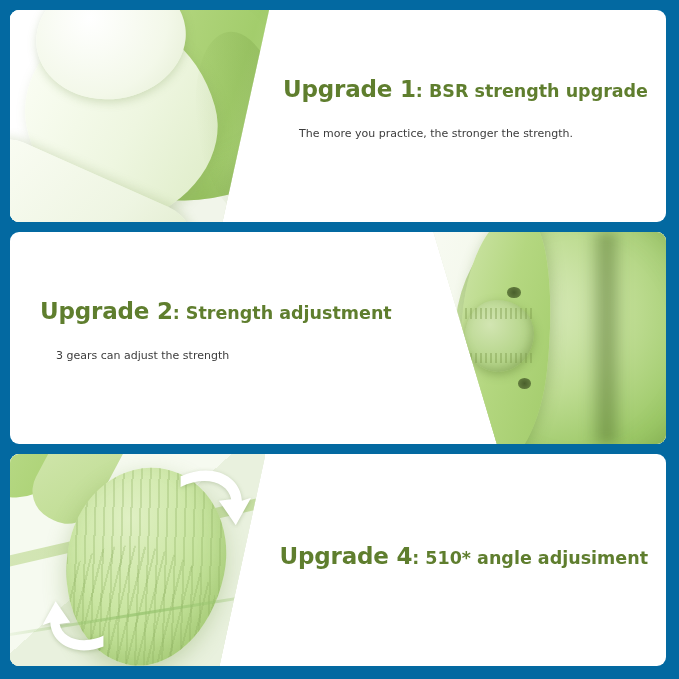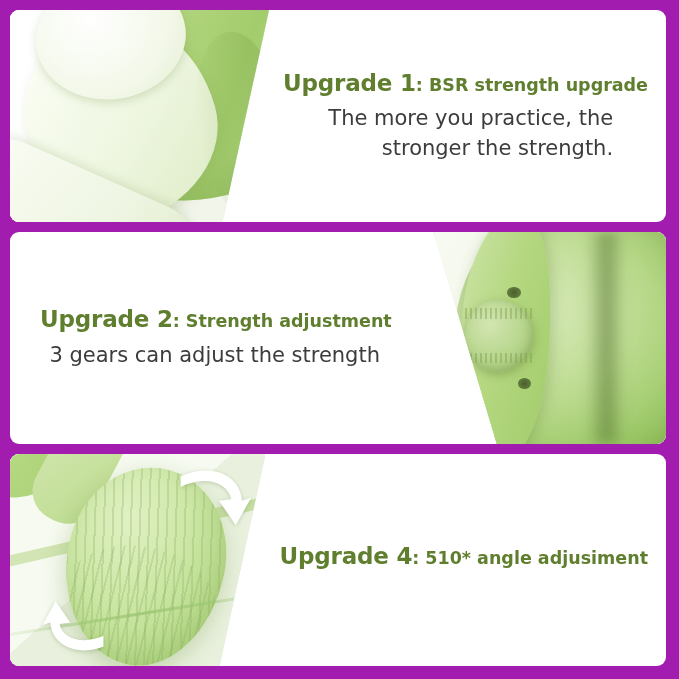--- a/index.html
+++ b/index.html
@@ -12,21 +12,21 @@
     height: 679px;
     overflow: hidden;
     font-family: "DejaVu Sans", "Liberation Sans", sans-serif;
   }
 
   #feature-board {
     position: relative;
     width: 679px;
     height: 679px;
     box-sizing: border-box;
-    background: #a21caf;
+    background: #0369a1;
     padding: 10px 13px 13px 10px;
     display: flex;
     flex-direction: column;
     gap: 10px;
   }
 
   .panel {
     position: relative;
     flex: 1 1 0;
     background: #ffffff;
@@ -73,25 +73,24 @@
     font-weight: bold;
     line-height: 1.18;
     margin: 0 0 7px 0;
     white-space: nowrap;
   }
   .headline .big   { font-size: 23px; letter-spacing: -0.2px; }
   .headline .small { font-size: 17.5px; }
 
   .body-text {
     color: #3c3c3c;
-    font-size: 21px;
+    font-size: 11px;
     line-height: 1.42;
-    margin: 0;
+    margin: 16px;
     max-width: 330px;
-    text-align: right;
   }
   .panel.reverse .body-text { max-width: 340px; }
 
   
 
   
   .art1 { position:absolute; inset:0; background:
       linear-gradient(155deg,#f4f7ee 0%, #eef3e4 48%, #e7eeda 100%); }
   .art1 .tilt-bg {
     position:absolute; left:-18%; top:-22%; width:150%; height:150%;

